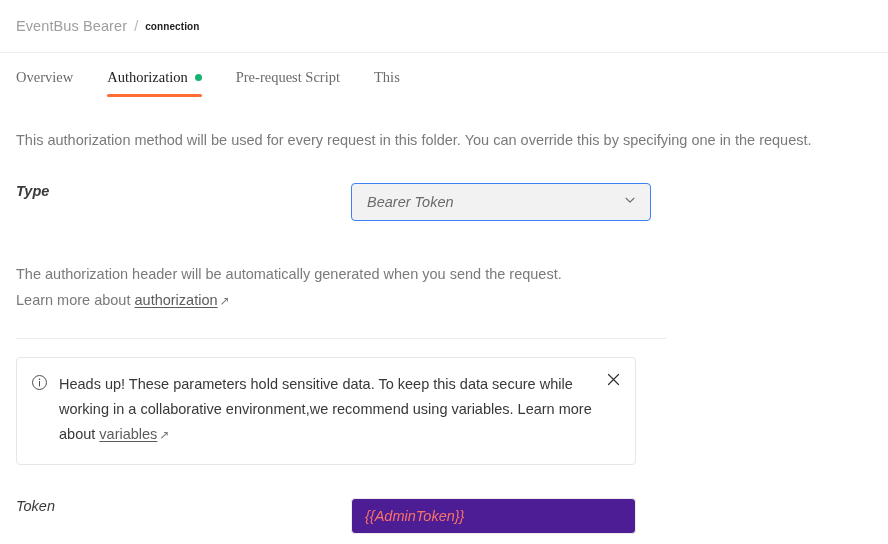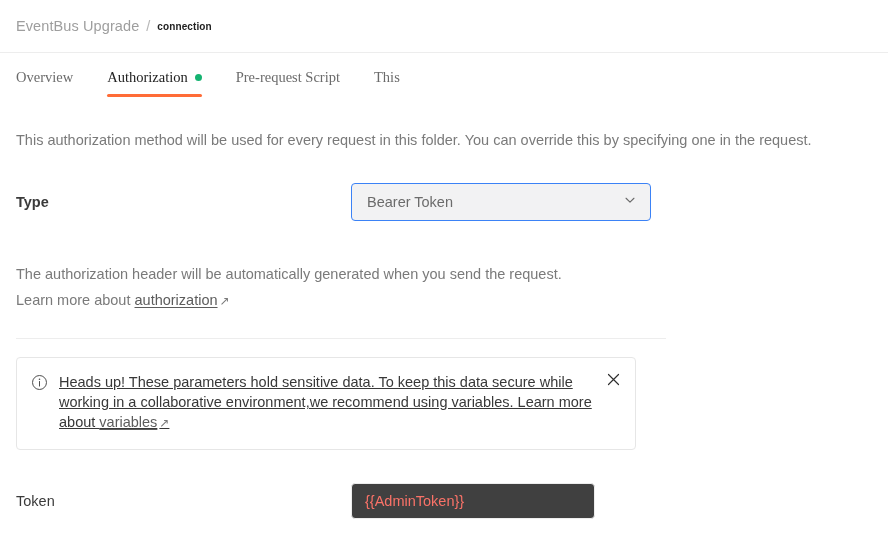--- a/index.html
+++ b/index.html
@@ -94,22 +94,23 @@
     overflow: hidden;
     line-height: 20px;
   }
 
   
   .form-wrap {
     padding: 0 16px;
   }
   .field-row {
     display: flex;
-    align-items: center;
+    align-items: flex-start;
     margin-top: 33px;
+    font-style: italic;
   }
   .field-label {
     width: 335px;
     flex: none;
     font-size: 14.5px;
     color: #3a3a3a;
   }
   .field-label.bold {
     font-weight: 700;
   }
@@ -177,61 +178,60 @@
     position: relative;
   }
   .callout-icon {
     flex: none;
     margin-top: 2px;
     color: #4a4a4a;
   }
   .callout-body {
     flex: 1;
     font-size: 14.5px;
-    line-height: 20px;
+    line-height: 25px;
     color: #383838;
     padding-right: 22px;
-    text-decoration: underline;
   }
   .callout-close {
     position: absolute;
     top: 12px;
     right: 13px;
     width: 18px;
     height: 18px;
     display: flex;
     align-items: center;
     justify-content: center;
     cursor: pointer;
     color: #2e2e2e;
   }
 
   
   .token-input {
-    width: 244px;
+    width: 285px;
     height: 36px;
     box-sizing: border-box;
-    background: #404040;
+    background: #4c1d95;
     border: 1px solid #ededed;
     border-radius: 4px;
     display: flex;
     align-items: center;
     padding: 0 13px;
     cursor: text;
   }
   .token-value {
     font-size: 14.5px;
     color: #fa7268;
   }
 </style>
 </head>
 <body>
 
 <div class="breadcrumb-bar">
-  <span class="crumb-root">EventBus Upgrade</span>
+  <span class="crumb-root">EventBus Bearer</span>
   <span class="crumb-sep">/</span>
   <span class="crumb-current">connection</span>
 </div>
 
 <div class="tabs-bar">
 
   <div class="tab">
     <span>Overview</span>
   </div>
 

